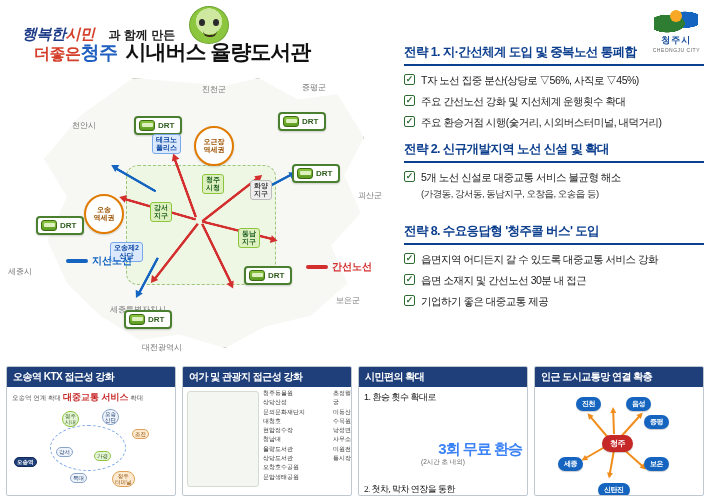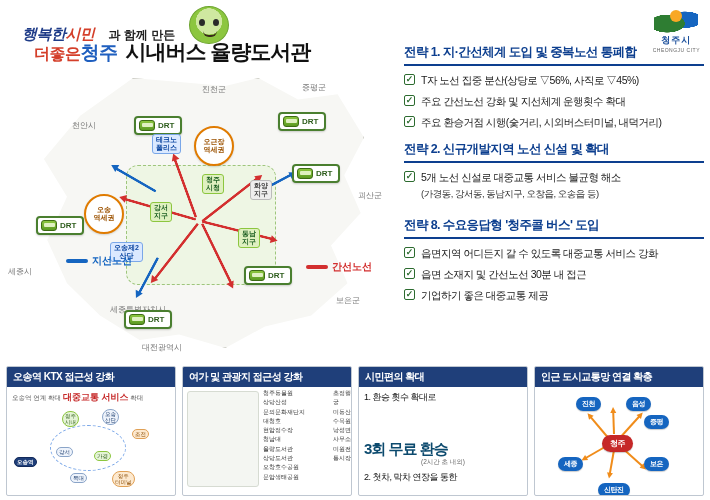--- a/index.html
+++ b/index.html
@@ -132,21 +132,21 @@
     letter-spacing: -0.6px;
   }
   .st-block { margin-bottom: 11px; }
   .bullet { display: flex; gap: 6px; margin-bottom: 7px; align-items: flex-start; }
   .cbox {
     flex: 0 0 auto; width: 11px; height: 11px; margin-top: 1px;
     border: 1.4px solid #2c6b2f; border-radius: 2px; background: #fff;
     color: #2c6b2f; font-size: 9px; line-height: 9px; text-align: center; font-weight: bold;
   }
   .btext { font-size: 10.5px; color: #1a1a1a; line-height: 1.35; letter-spacing: -0.5px; }
-  .bsub { font-size: 9.5px; color: #333; letter-spacing: -0.5px; margin: -3px 0 16px 17px; }
+  .bsub { font-size: 9.5px; color: #333; letter-spacing: -0.5px; margin: -3px 0 22px 17px; }
 
   
   .cards { position: absolute; left: 6px; top: 366px; width: 698px; height: 130px; display: flex; gap: 6px; }
   .card {
     flex: 1 1 0; border: 1px solid #bfc7d1; border-radius: 2px; background: #fff;
     display: flex; flex-direction: column; overflow: hidden;
   }
   .card-hd {
     background: #1f3f7a; color: #fff; font-size: 10px; font-weight: bold;
     padding: 3px 6px; letter-spacing: -0.5px;
@@ -166,21 +166,21 @@
   .node.ktx { background: #1f3f7a; color: #fff; border-color: #12295a; font-weight: bold; }
   .ring {
     position: absolute; left: 38px; top: 18px; width: 76px; height: 46px;
     border: 1.5px dashed #7aa7e8; border-radius: 50%;
   }
 
   .c2-map { position: absolute; left: 4px; top: 4px; width: 72px; height: 96px; background: #f4f6f2; border: 1px solid #d6dbd2; border-radius: 3px; }
   .c2-col { position: absolute; font-size: 6px; color: #333; line-height: 1.55; }
 
   .c3-item { font-size: 9px; color: #111; margin-bottom: 2px; letter-spacing: -0.5px; }
-  .c3-emph { font-size: 15px; font-weight: bold; color: #0c4a6e; text-align: left; letter-spacing: -1px; margin-top: 36px; }
+  .c3-emph { font-size: 15px; font-weight: bold; color: #3b82f6; text-align: right; letter-spacing: -1px; margin-top: 36px; }
   .c3-sub { font-size: 6.5px; color: #666; text-align: center; margin-top: -1px; }
 
   .c4-wrap { position: relative; height: 100%; }
   .c4-node {
     position: absolute; font-size: 7px; font-weight: bold; color: #fff;
     background: #1565c0; border-radius: 9px; padding: 2px 6px; letter-spacing: -0.5px;
     box-shadow: 0 1px 1px rgba(0,0,0,0.2);
   }
   .c4-node.center { background: #c62828; font-size: 8px; padding: 3px 8px; }
   .c4-ray {
@@ -392,21 +392,21 @@
 
     <div class="card">
       <div class="card-hd">시민편의 확대</div>
       <div class="card-bd">
         <div class="c3-item">
           <span>1.</span>
           <span>환승 횟수 확대로</span>
         </div>
         <div class="c3-emph">3회 무료 환승</div>
         <div class="c3-sub">(2시간 초 내외)</div>
-        <div class="c3-item" style="margin-top:4px;">
+        <div class="c3-item" style="margin-top:16px;font-family:Liberation Serif, serif;">
           <span>2.</span>
           <span>첫차, 막차 연장을 통한</span>
         </div>
         <div class="c3-emph">운행시간 확대</div>
       </div>
     </div>
 
     <div class="card">
       <div class="card-hd">인근 도시교통망 연결 확충</div>
       <div class="card-bd">

